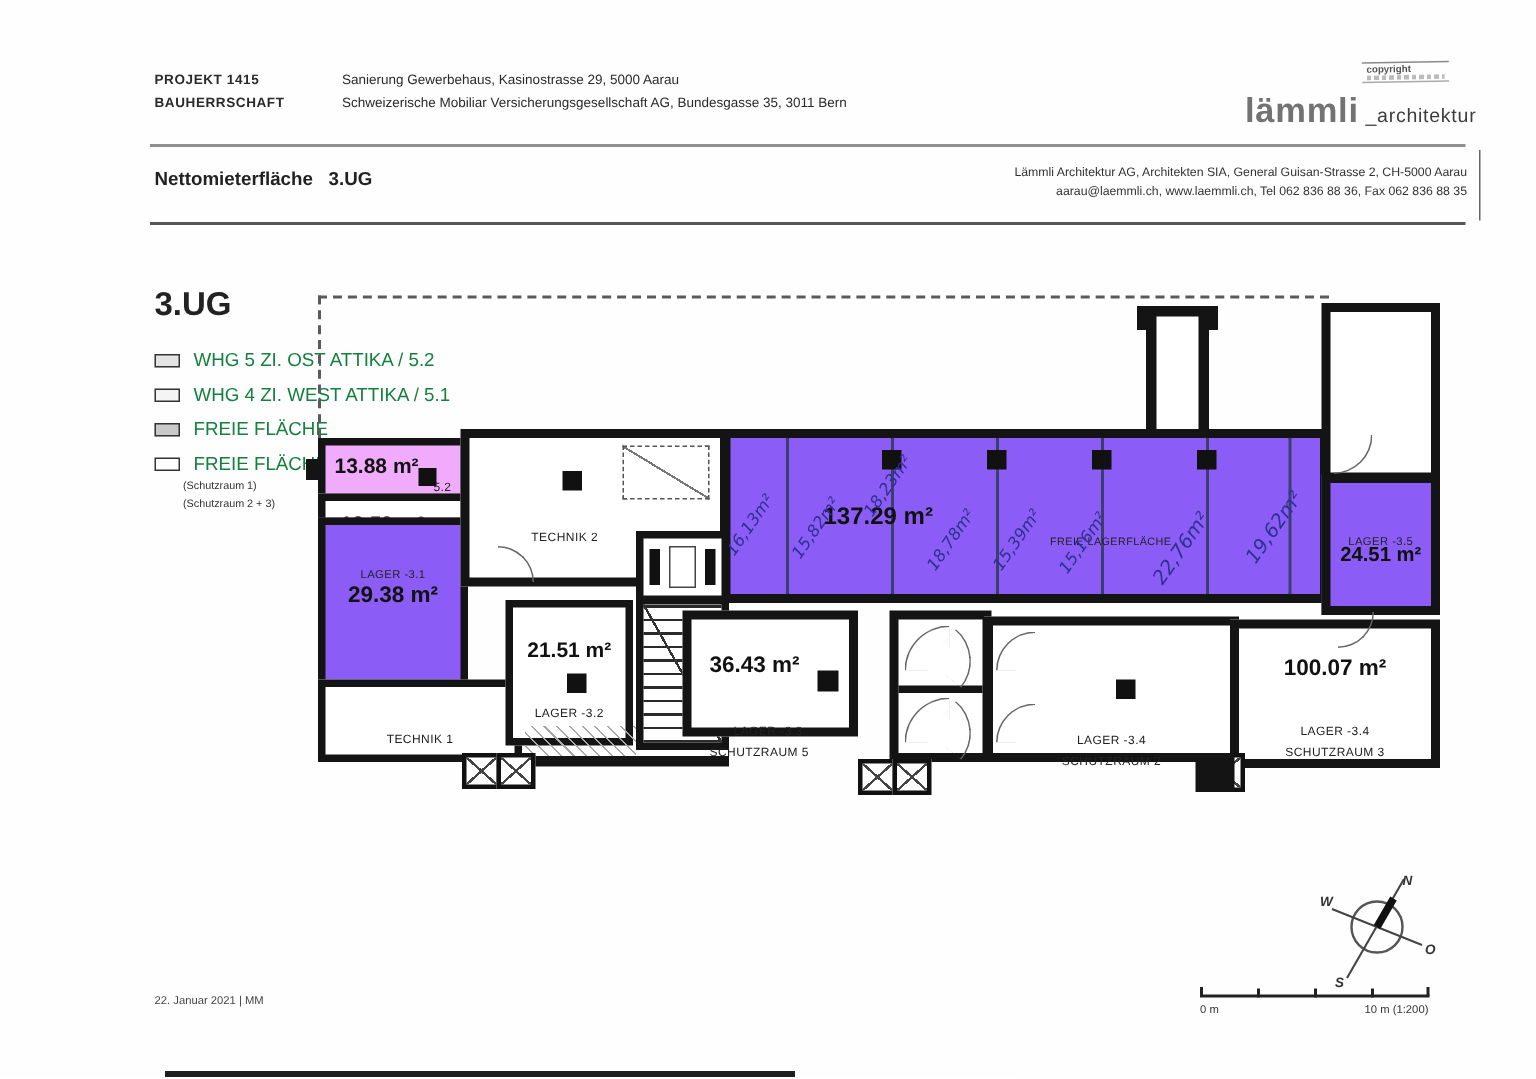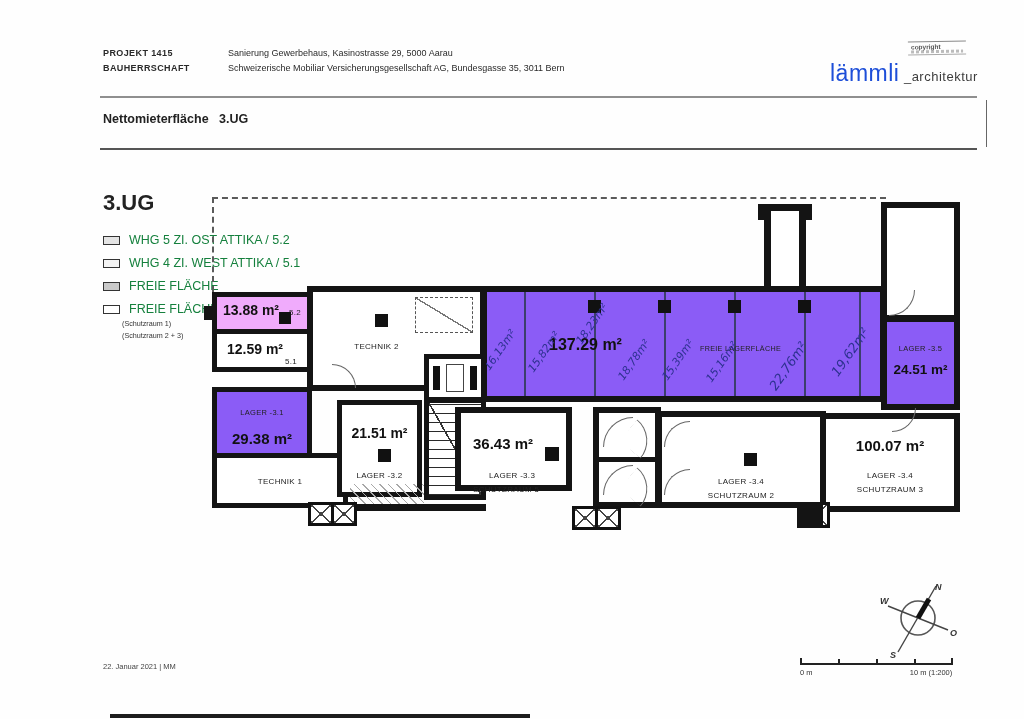--- a/index.html
+++ b/index.html
@@ -2,40 +2,40 @@
 <html><head>
 <meta charset="utf-8">
 <style>
   html,body{margin:0;padding:0;background:#fff;}
   .sheet{position:relative;width:1024px;height:719px;background:#fefefe;
          font-family:"Liberation Sans",sans-serif;color:#1c1c1c;overflow:hidden;}
   .abs{position:absolute;}
   
   .hlabel{font-size:9px;font-weight:bold;letter-spacing:.4px;color:#2a2a2a;}
   .hvalue{font-size:9px;color:#2a2a2a;}
-  .logo-primary{font-size:23px;font-weight:normal;color:#1d4ed8;letter-spacing:.5px;}
+  .logo-primary{font-size:23px;font-weight:bold;color:#737373;letter-spacing:.5px;}
   .logo-secondary{font-size:13px;color:#3c3c3c;letter-spacing:.5px;}
   .stamp{font-size:6.5px;font-weight:bold;color:#555;border-top:1px solid #888;border-bottom:1px solid #aaa;
          padding:1px 3px;transform:rotate(-1deg);}
   .stamp .scribble{display:block;height:3px;width:52px;background:repeating-linear-gradient(90deg,#bbb 0 3px,transparent 3px 5px);}
   .rule{background:#8f8f8f;height:2px;}
   .rule2{background:#555;height:1.5px;}
   .doctitle{font-size:12.5px;font-weight:bold;color:#222;text-align:center;}
   .archinfo{font-size:8.2px;color:#333;text-align:right;line-height:13px;}
   
   .floor-big{font-size:22px;font-weight:bold;color:#222;}
   .legend-row{display:flex;align-items:center;gap:9px;}
   .legend-swatch{width:17px;height:9px;border:1.6px solid #333;box-sizing:border-box;}
   .legend-label{font-size:12.5px;color:#15803d;}
   .legend-sub{font-size:7.2px;color:#333;}
   
   .room{position:absolute;box-sizing:border-box;border:5px solid #141414;background:#fff;}
   .room.thick{border-width:6px;}
   .fill-gray{background:#8b5cf6;text-decoration:underline;}
-  .rm-name{position:absolute;font-size:8px;color:#222;letter-spacing:.3px;white-space:nowrap;}
+  .rm-name{position:absolute;font-size:8px;color:#222;letter-spacing:.3px;white-space:nowrap;margin-top:12px;}
   .rm-area{position:absolute;font-weight:bold;color:#111;white-space:nowrap;}
   .pier{position:absolute;background:#111;width:13px;height:13px;}
   .divider{position:absolute;width:1.6px;background:#3c3f6d;}
   .dashed-outline{position:absolute;border-top:2px dashed #5a5a5a;border-left:2px dashed #5a5a5a;}
   .note{position:absolute;color:#2d3190;font-style:italic;font-size:11px;white-space:nowrap;
         transform:translate(-50%,-50%) rotate(-55deg);font-family:"DejaVu Sans",sans-serif;}
   .note.big{font-size:13px;}
   .arc{position:absolute;border-top:1.3px solid #666;border-left:1.3px solid #666;border-radius:100% 0 0 0;box-sizing:border-box;}
   .stairs{position:absolute;box-sizing:border-box;border:5px solid #141414;background:
       linear-gradient(to top right,transparent calc(50% - .8px),#333 calc(50% - .8px) calc(50% + .8px),transparent calc(50% + .8px)),
@@ -76,20 +76,24 @@
     <span class="logo-primary">lämmli</span>
     <span class="logo-secondary">_architektur</span>
   </div>
 
   <div class="abs rule" style="left:100px;top:96px;width:877px;"></div>
 
   <div class="abs doctitle" style="left:103px;top:112px;">
     <span>Nettomieterfläche</span>&nbsp;&nbsp;
     <span>3.UG</span>
   </div>
+  <div class="abs archinfo" style="left:610px;top:108px;width:368px;">
+    <div>Lämmli Architektur AG, Architekten SIA, General Guisan-Strasse 2, CH-5000 Aarau</div>
+    <div>aarau@laemmli.ch, www.laemmli.ch, Tel 062 836 88 36, Fax 062 836 88 35</div>
+  </div>
   <div class="abs" style="left:986px;top:100px;width:1px;height:47px;background:#666;"></div>
   <div class="abs rule2" style="left:100px;top:148px;width:877px;"></div>
 
   <div class="abs floor-big" style="left:103px;top:190px;">3.UG</div>
 
   <div class="abs legend-row" style="left:103px;top:233px;">
     <span class="legend-swatch" style="background-color: rgb(228, 228, 228);"></span>
     <span class="legend-label">WHG 5 ZI. OST ATTIKA / 5.2</span>
   </div>
   <div class="abs legend-row" style="left:103px;top:256px;">
@@ -146,21 +150,21 @@
     <span class="pier" style="right:16px;top:15px;width:12px;height:12px;"></span>
   </div>
   <div class="wallbar" style="left:204px;top:306px;width:10px;height:14px;"></div>
 
   <div class="room" style="left:212px;top:329px;width:100px;height:43px;">
     <span class="rm-area" style="left:10px;top:7px;font-size:14px;">12.59 m²</span>
     <span class="rm-name" style="right:10px;bottom:1px;">5.1</span>
   </div>
   <div class="arc" style="left:312px;top:334px;width:22px;height:22px;transform:rotate(90deg);"></div>
 
-  <div class="room fill-gray" style="left:212px;top:387px;width:100px;height:114px;">
+  <div class="room fill-gray" style="left:212px;top:345px;width:100px;height:114px;">
     <span class="rm-name" style="left:50%;top:16px;transform:translateX(-50%);font-size:7.5px;">LAGER  -3.1</span>
     <span class="rm-area" style="left:50%;top:38px;transform:translateX(-50%);font-size:15px;">29.38 m²</span>
   </div>
 
   <div class="room" style="left:212px;top:453px;width:136px;height:55px;">
     <span class="rm-name" style="left:50%;top:50%;transform:translate(-50%,-50%);">TECHNIK 1</span>
   </div>
 
   <div class="room thick" style="left:307px;top:286px;width:179px;height:105px;">
     <span class="rm-name" style="left:38%;top:58%;transform:translate(-50%,-50%);">TECHNIK 2</span>

